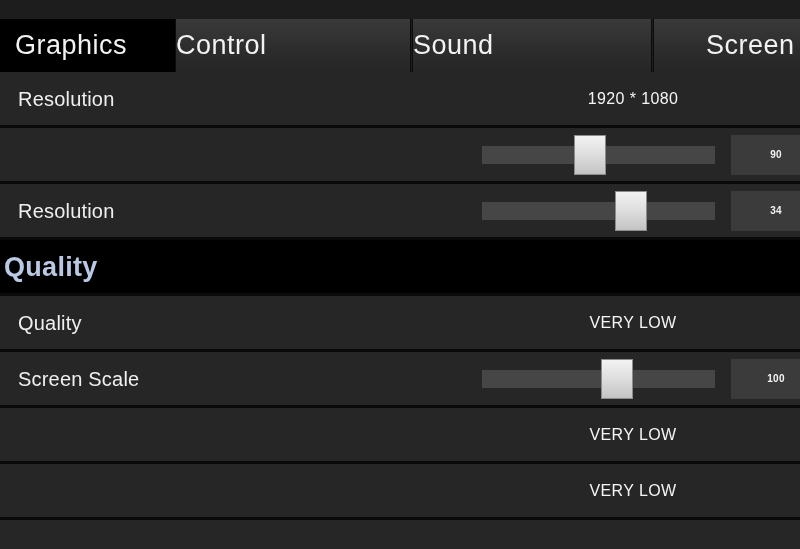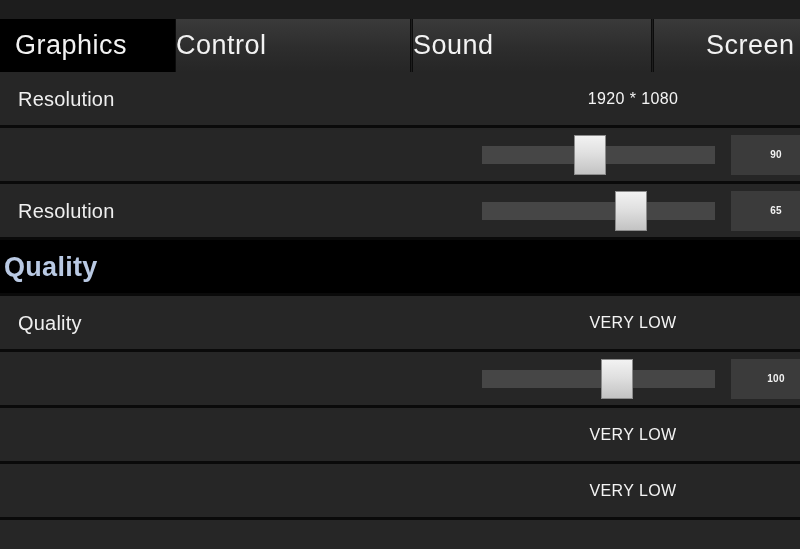--- a/index.html
+++ b/index.html
@@ -202,34 +202,35 @@
       </div>
     </div>
 
     <div class="row">
       <div class="label">Resolution</div>
       <div class="slider">
         <div class="track"></div>
         <div class="handle" style="left: 132.66px;"></div>
       </div>
       <div class="valuebox">
-        <span>65</span>
+        <span>34</span>
       </div>
     </div>
 
     <div class="row section">
       <div class="label">Quality</div>
     </div>
 
     <div class="row">
       <div class="label">Quality</div>
       <div class="value">VERY LOW</div>
     </div>
 
     <div class="row">
+      <div class="label">Screen Scale</div>
       <div class="slider">
         <div class="track"></div>
         <div class="handle" style="left: 118.59px;"></div>
       </div>
       <div class="valuebox">
         <span>100</span>
       </div>
     </div>
 
     <div class="row">

